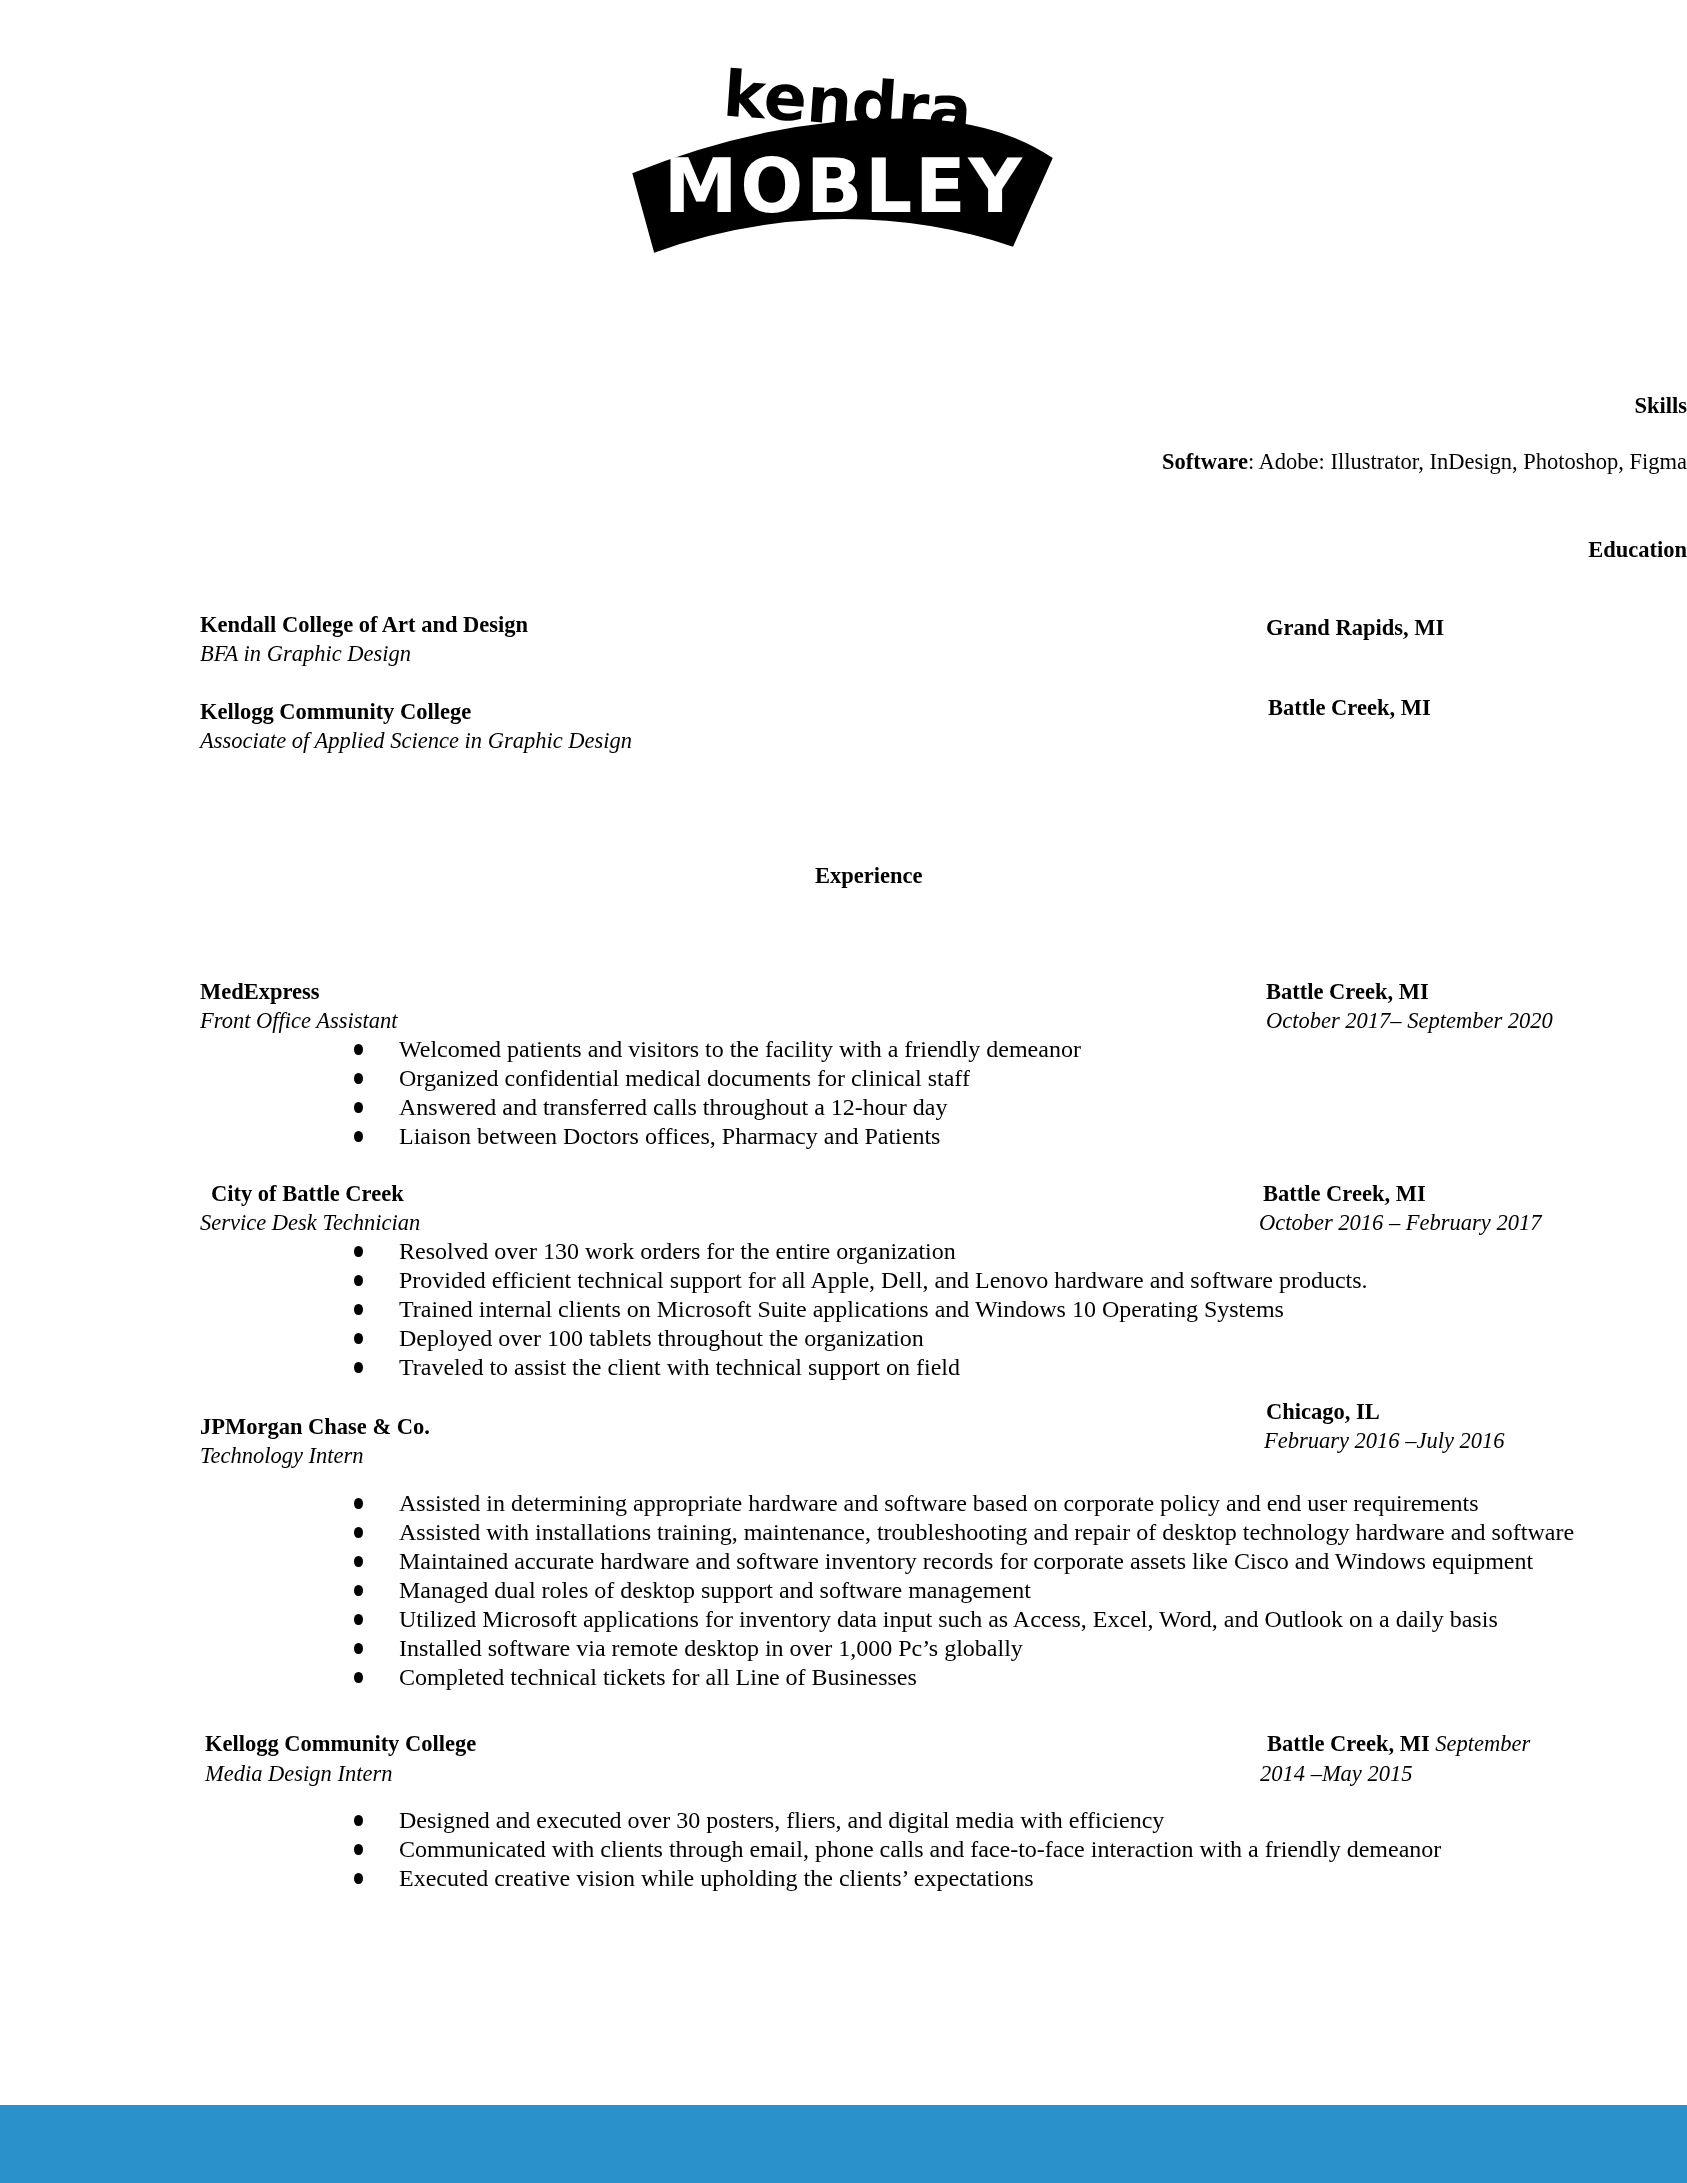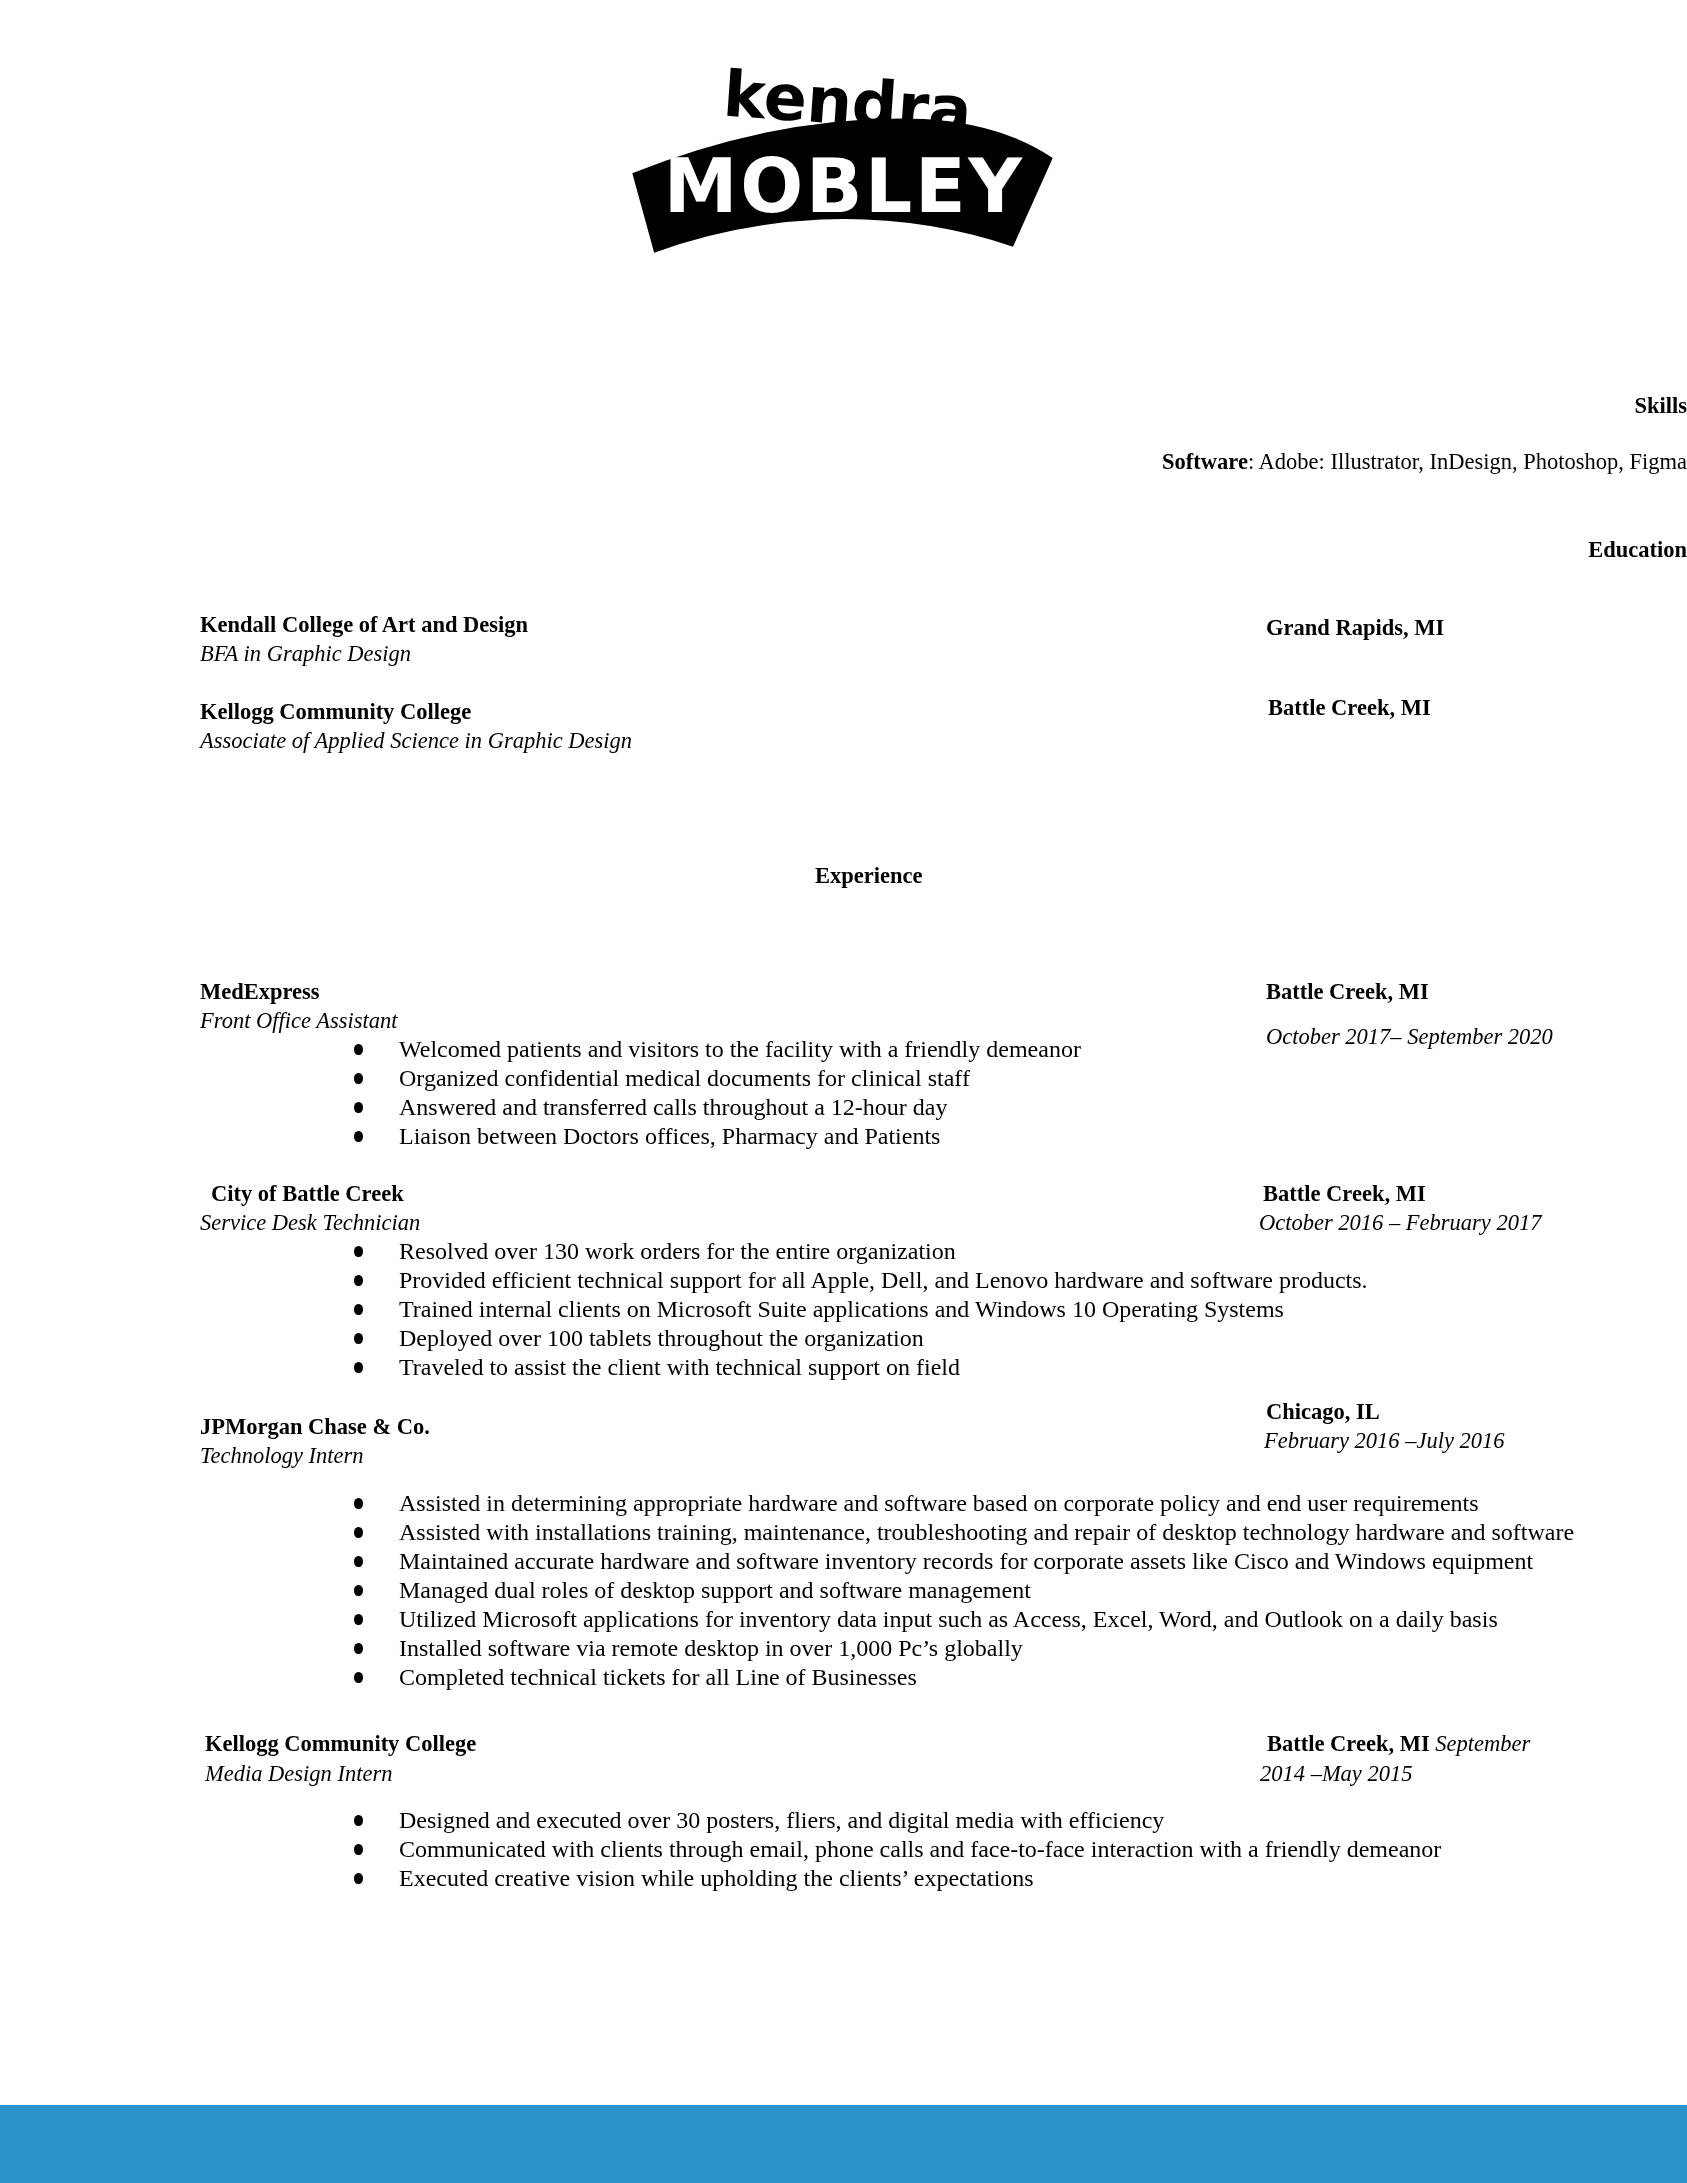--- a/index.html
+++ b/index.html
@@ -38,21 +38,21 @@
 
 <div class="abs b t34" style="left:200px; top:697px;">Kellogg Community College</div>
 <div class="abs i t34" style="left:200px; top:726px;">Associate of Applied  Science in Graphic Design</div>
 <div class="abs b t34" style="left:1268px; top:693px;">Battle Creek, MI</div>
 
 <div class="abs b t34" style="left:815px; top:861px;">Experience</div>
 
 <div class="abs b t34" style="left:200px; top:977px;">MedExpress</div>
 <div class="abs i t34" style="left:200px; top:1006px;">Front Office Assistant</div>
 <div class="abs b t34" style="left:1266px; top:977px;">Battle Creek, MI</div>
-<div class="abs i t34" style="left:1266px; top:1006px;margin-top:16px;">October 2017– September 2020</div>
+<div class="abs i t34" style="left:1266px; top:1006px;">October 2017– September 2020</div>
 <ul class="bullets" style="left:354px; top:1035px;">
   <li><span class="dot"></span><span>Welcomed patients and visitors to the facility with a friendly demeanor</span></li>
   <li><span class="dot"></span><span>Organized confidential medical documents for clinical staff</span></li>
   <li><span class="dot"></span><span>Answered and transferred calls throughout a 12-hour day</span></li>
   <li><span class="dot"></span><span>Liaison between Doctors offices, Pharmacy and Patients</span></li>
 </ul>
 
 <div class="abs b t34" style="left:200px; top:1179px;margin-left:11px;">City of Battle Creek</div>
 <div class="abs i t34" style="left:200px; top:1208px;">Service Desk Technician</div>
 <div class="abs b t34" style="left:1263px; top:1179px;">Battle Creek, MI</div>

